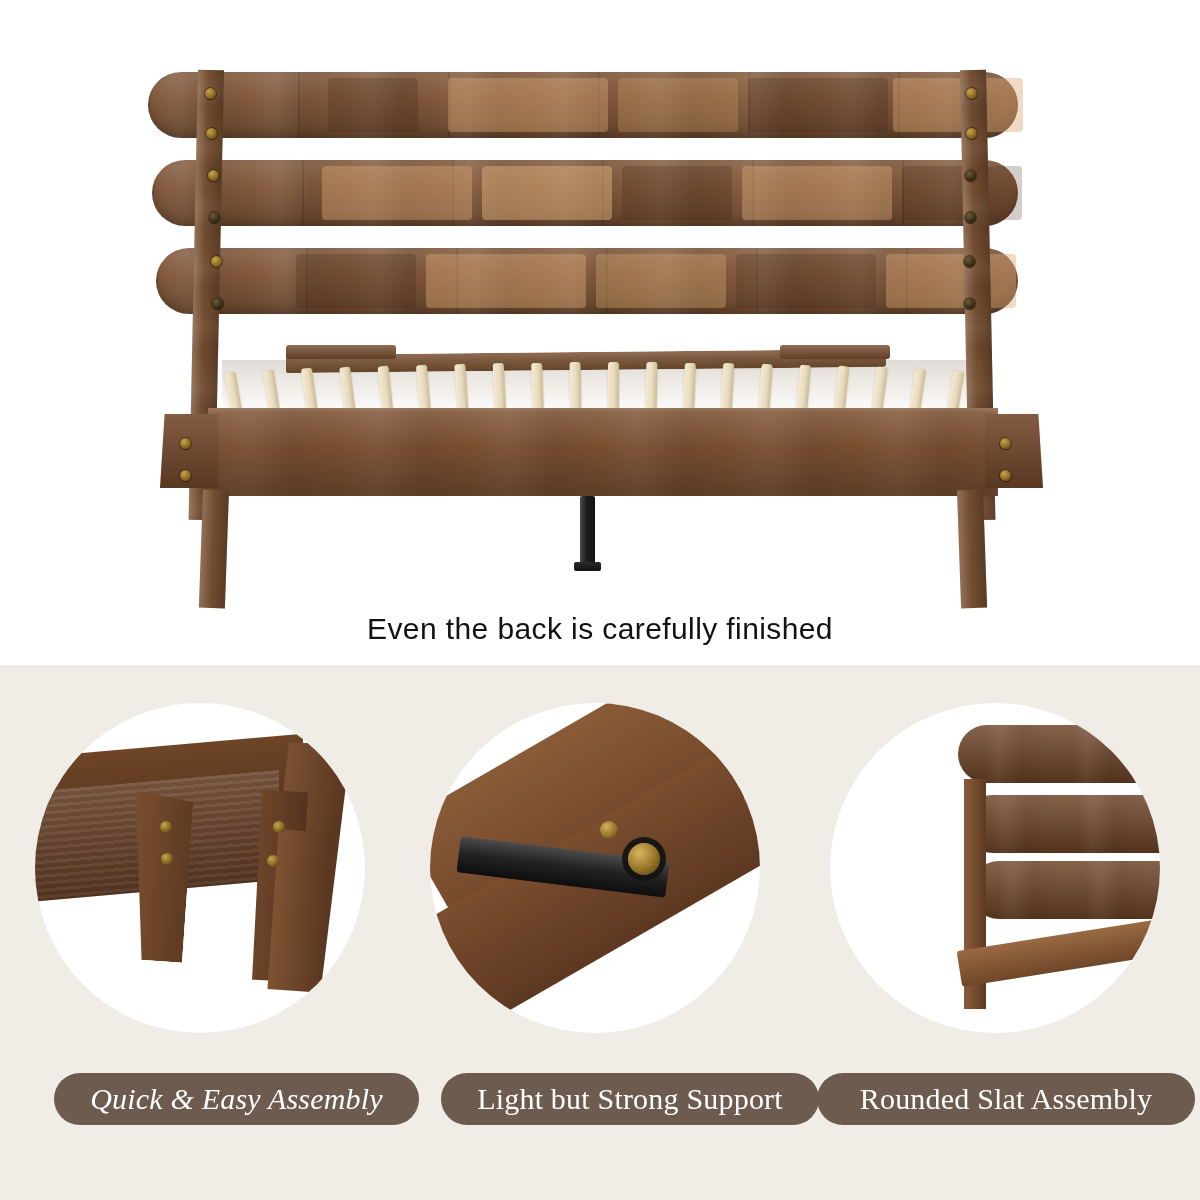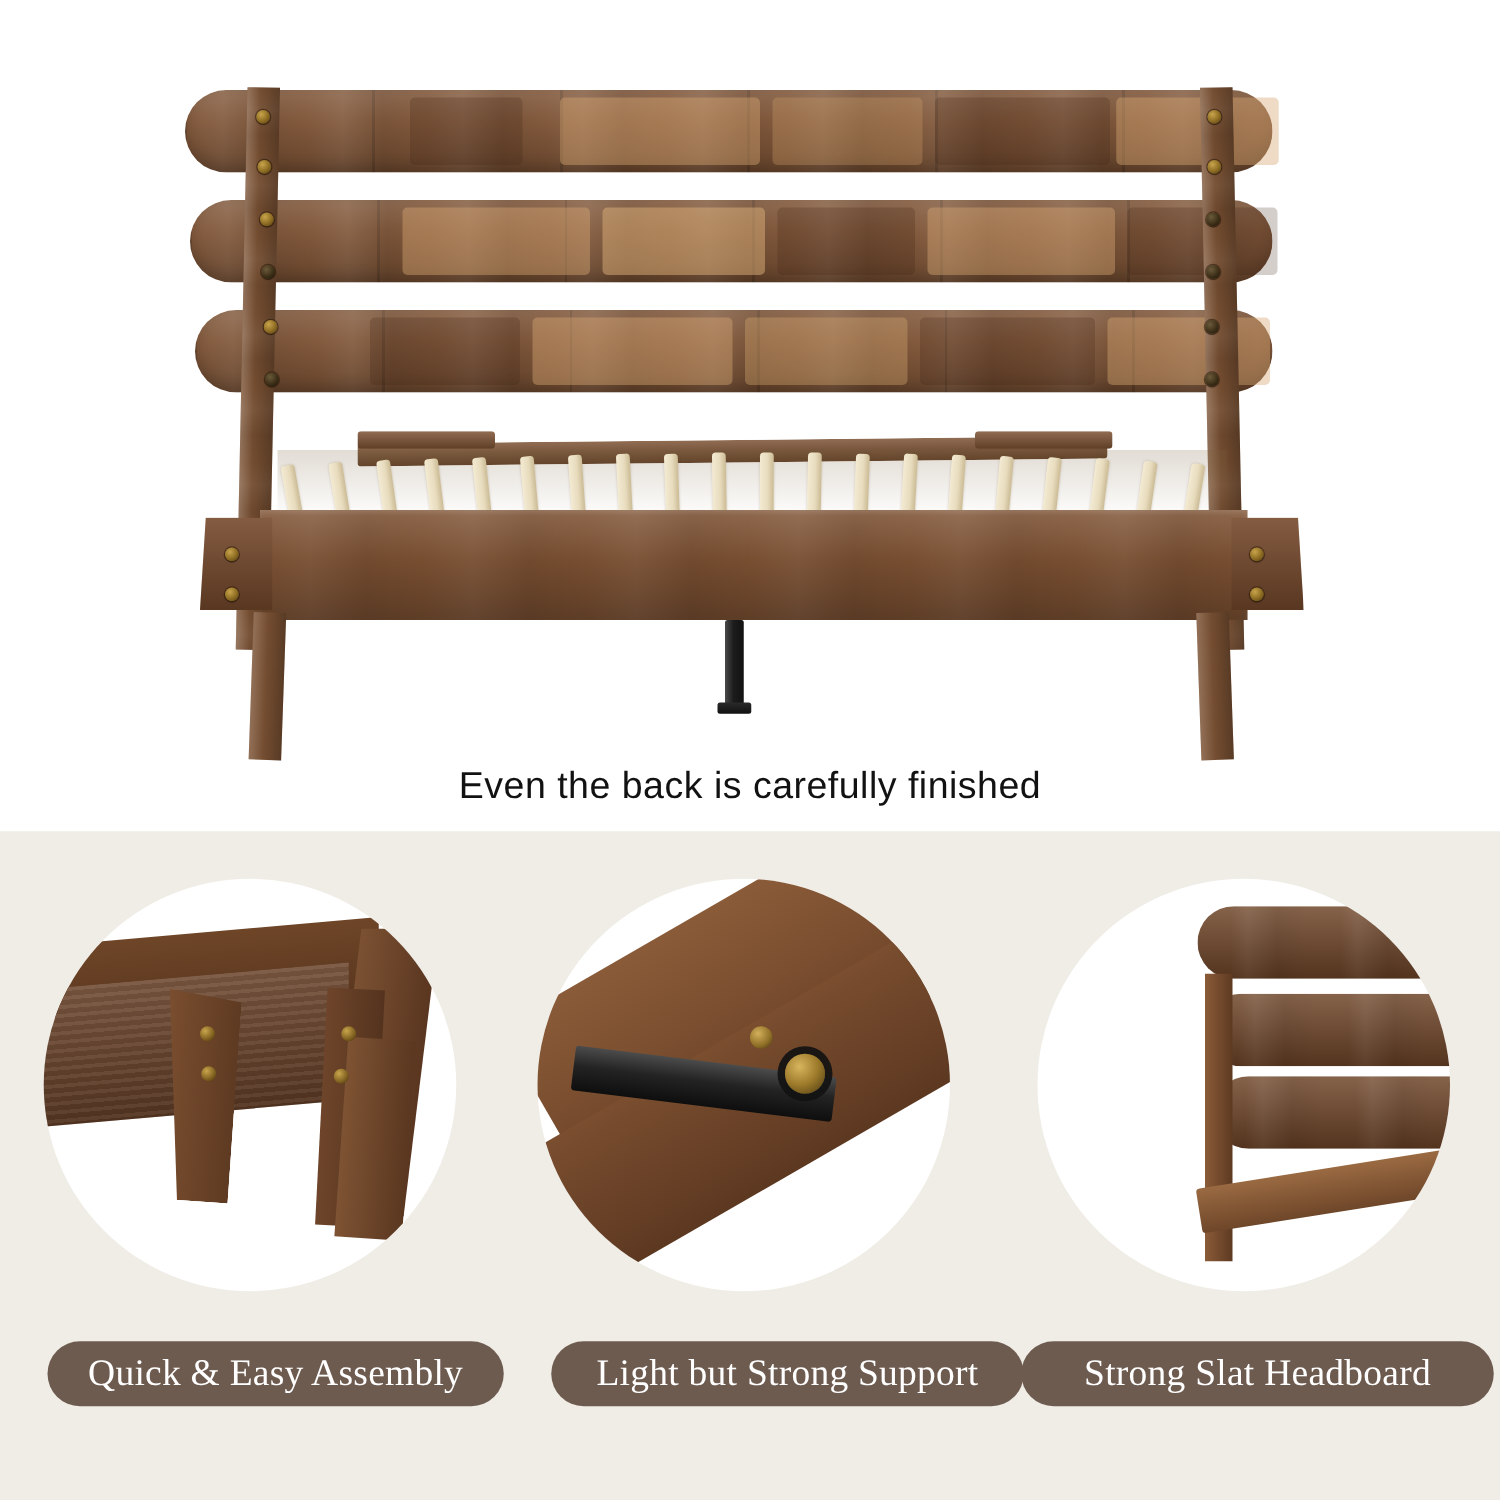--- a/index.html
+++ b/index.html
@@ -164,21 +164,21 @@
   
   .pills{position:absolute;left:0;top:408px;width:1200px;height:60px;}
   .pill{
     position:absolute;top:0;height:52px;border-radius:26px;
     background:#6E5B50;
     display:flex;align-items:center;justify-content:center;
     color:#FFFFFF;
     font-family:"Liberation Serif",serif;
     font-size:30px;letter-spacing:.2px;white-space:nowrap;
   }
-  .p1{left:38px;width:365px;}
+  .p1{left:54px;width:365px;font-style:italic;}
   .p2{left:441px;width:378px;}
   .p3{left:817px;width:378px;}
 </style>
 </head>
 <body>
 
 <div class="page">
 
   <div class="hero">
     <div class="hero-stage">
@@ -312,18 +312,18 @@
           <div class="h-post"></div>
           <div class="h-base"></div>
         </div>
       </div>
 
     </div>
 
     <div class="pills">
       <div class="pill p1">Quick &amp; Easy Assembly</div>
       <div class="pill p2">Light but Strong Support</div>
-      <div class="pill p3">Strong Slat Headboard</div>
+      <div class="pill p3">Rounded Slat Assembly</div>
     </div>
 
   </div>
 
 </div>
 
 </body></html>

